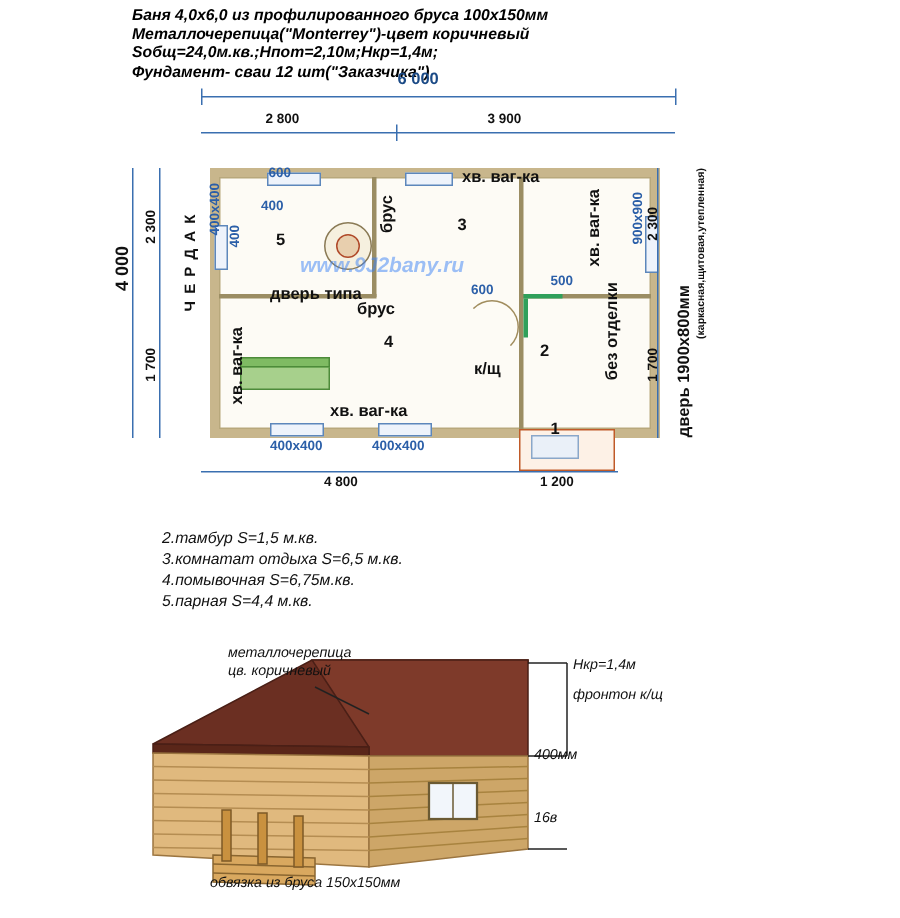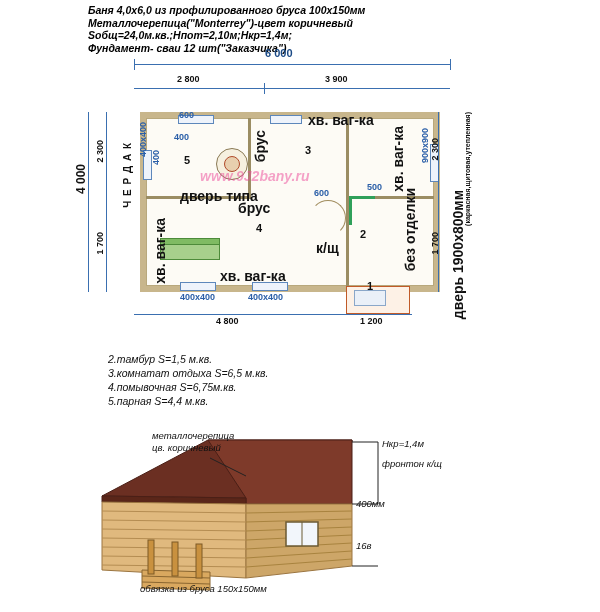--- a/index.html
+++ b/index.html
@@ -33,21 +33,21 @@
   .dim-line{position:absolute;background:#3a6fb0;}
   .dim-text{
     position:absolute;font-size:9px;color:#1b4a86;font-weight:bold;
     white-space:nowrap;
   }
   .dim-text.black{color:#111;}
   .tick{position:absolute;background:#3a6fb0;width:1px;}
   .vert-text{
     writing-mode:vertical-rl;transform:rotate(180deg);
   }
-  .small{font-size:14px;}
+  .small{font-size:11px;}
   .tiny{font-size:7px;}
   .blue{color:#2b5fa8;}
   
   .win{position:absolute;background:#eef3fb;border:1px solid #5d87bb;}
   .doorarc{position:absolute;border:1px solid #7a6a46;border-radius:50%;}
   
   #legend{
     left:108px;top:352px;width:260px;
     font-size:10.5px;line-height:14px;color:#111;font-style:italic;
   }
@@ -147,21 +147,21 @@
   <div class="dim-line abs" style="left:318px;top:20px;width:1px;height:104px;"></div>
   <div class="dim-line abs" style="left:318px;top:124px;width:1px;height:76px;"></div>
   <div class="dim-text abs black vert-text" style="left:310px;top:46px;">2 300</div>
   <div class="dim-text abs black vert-text" style="left:310px;top:140px;">1 700</div>
 
   <div class="dim-line abs" style="left:14px;top:222px;width:216px;height:1px;"></div>
   <div class="dim-line abs" style="left:230px;top:222px;width:62px;height:1px;"></div>
   <div class="dim-text abs black" style="left:96px;top:224px;">4 800</div>
   <div class="dim-text abs black" style="left:240px;top:224px;">1 200</div>
 
-  <div class="abs" style="left:80px;top:76px;font-size:14px;font-weight:bold;color:#ec4899;opacity:.5;font-style:italic;">www.9J2bany.ru</div>
+  <div class="abs" style="left:80px;top:76px;font-size:14px;font-weight:bold;color:#3b82f6;opacity:.5;font-style:italic;">www.9J2bany.ru</div>
 </div>
 
 <div id="legend" class="abs">
   <div>2.тамбур S=1,5 м.кв.</div>
   <div>3.комнатат отдыха S=6,5 м.кв.</div>
   <div>4.помывочная S=6,75м.кв.</div>
   <div>5.парная S=4,4 м.кв.</div>
 </div>
 
 <div id="house" class="abs">

